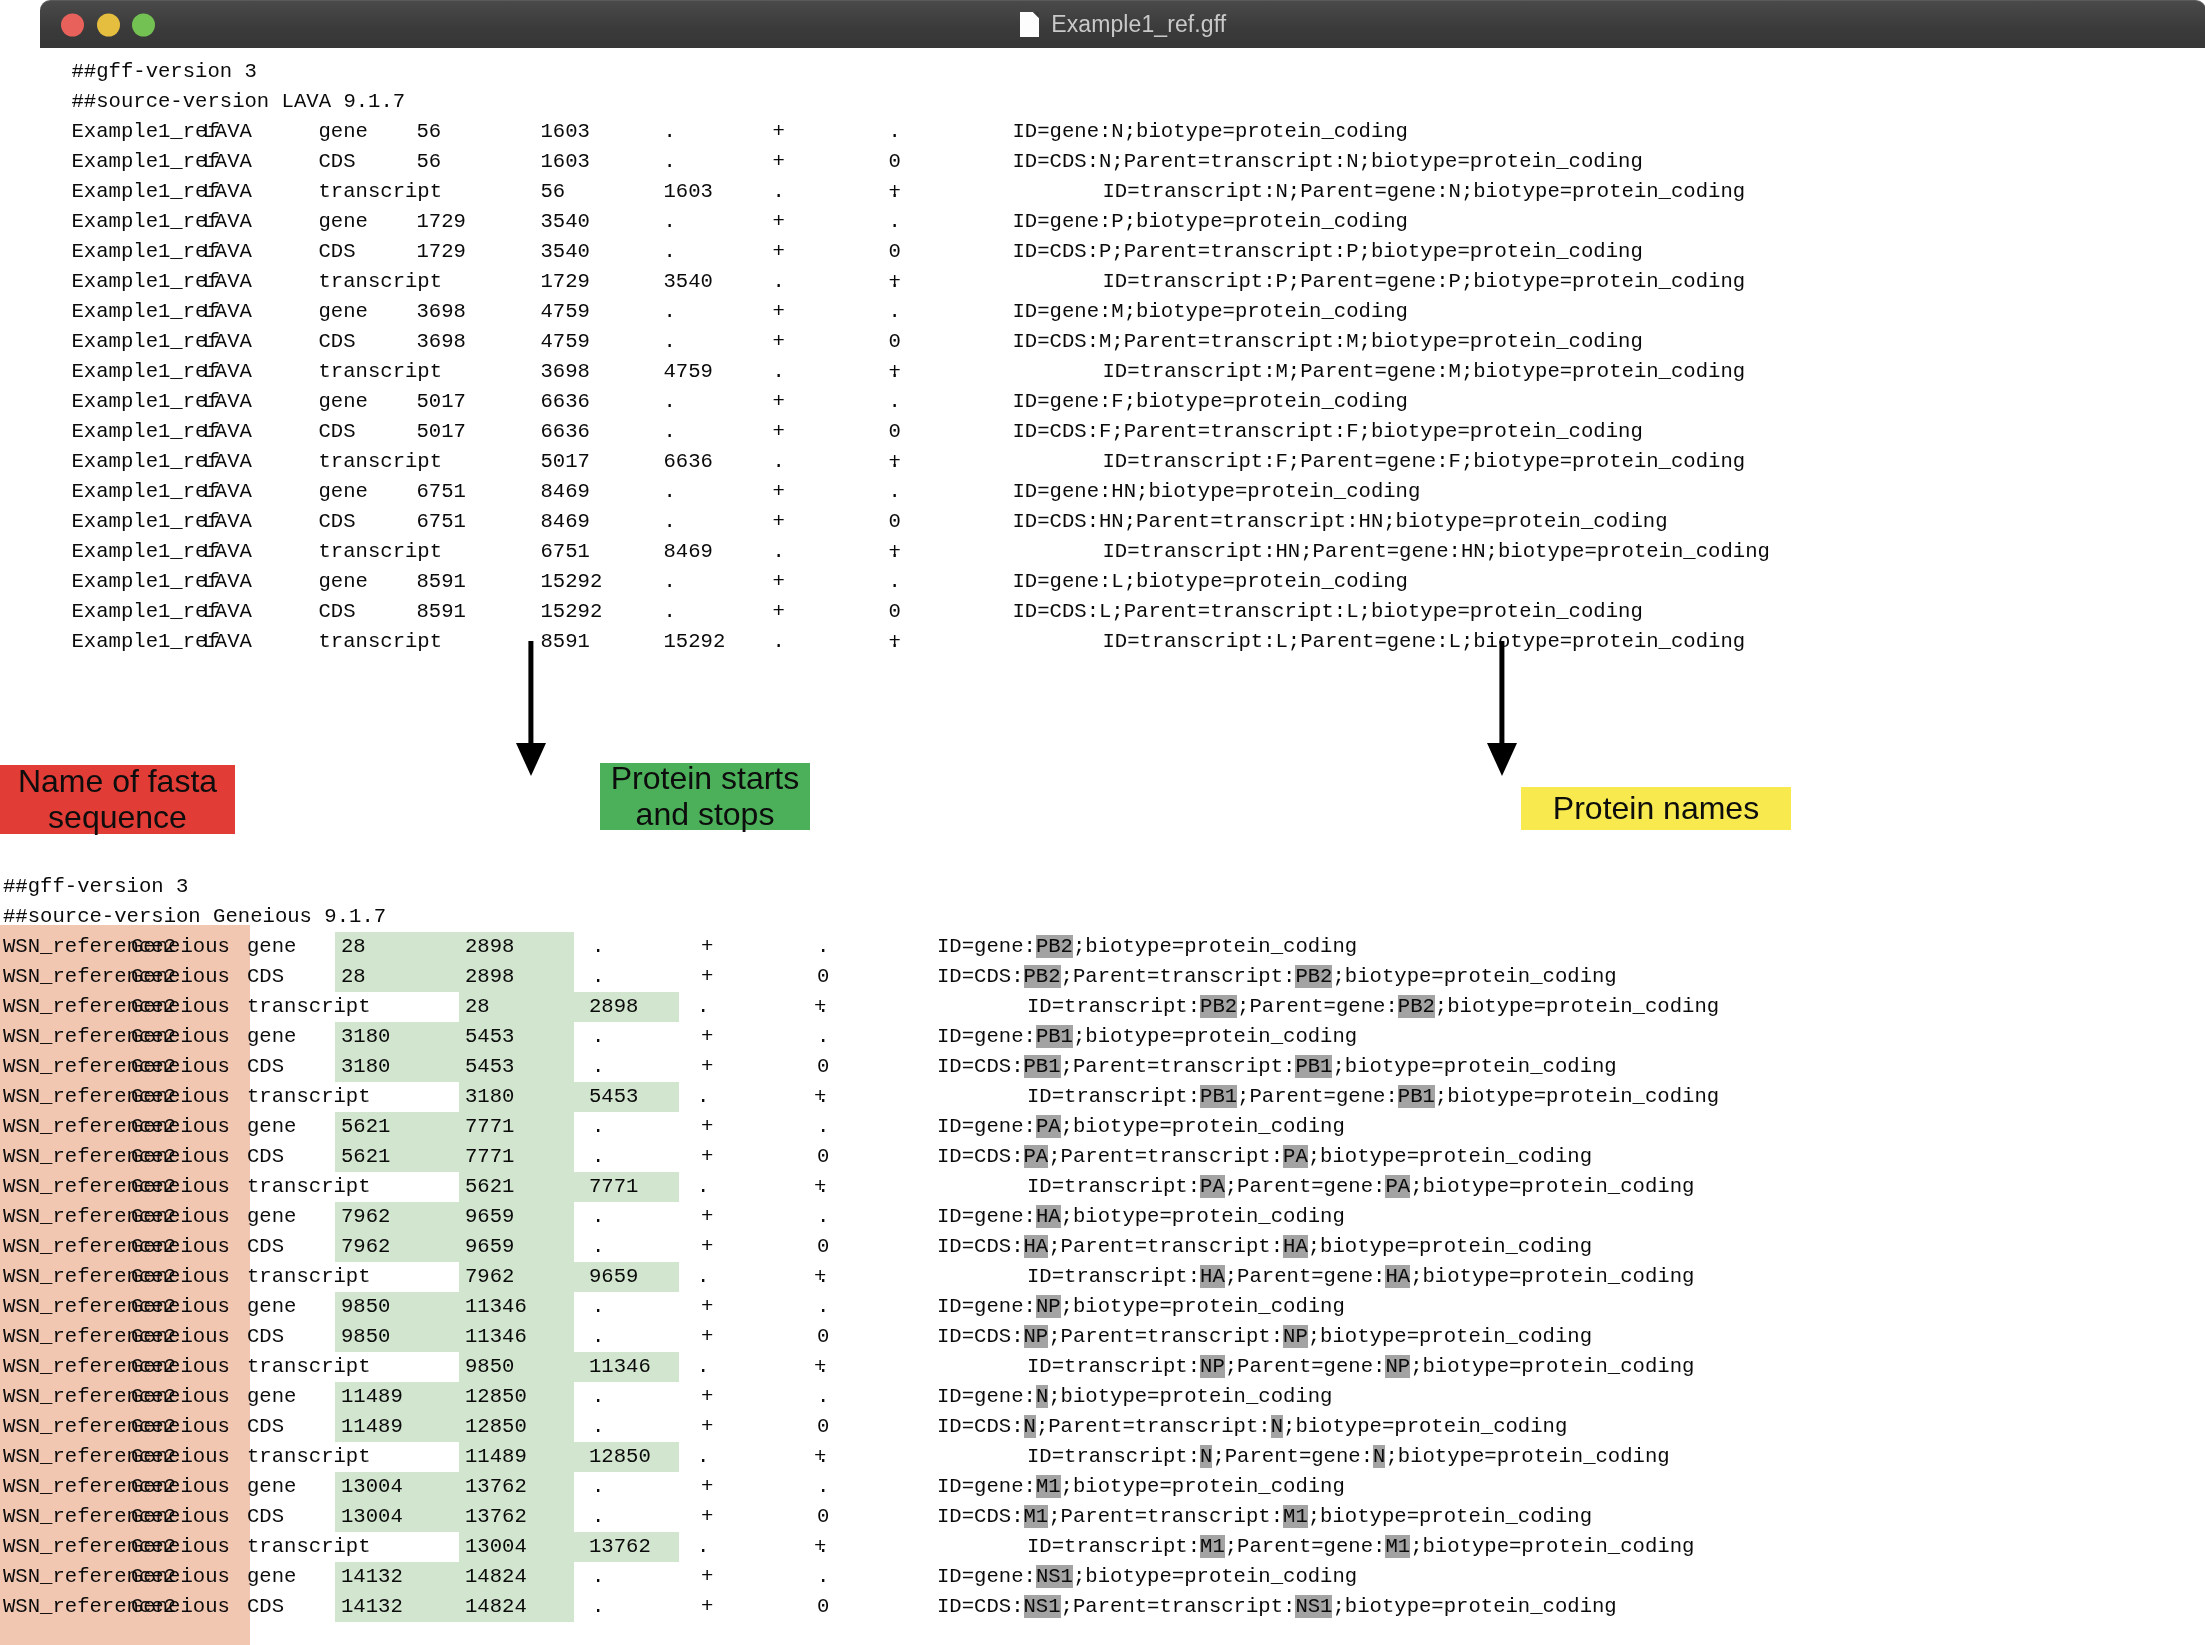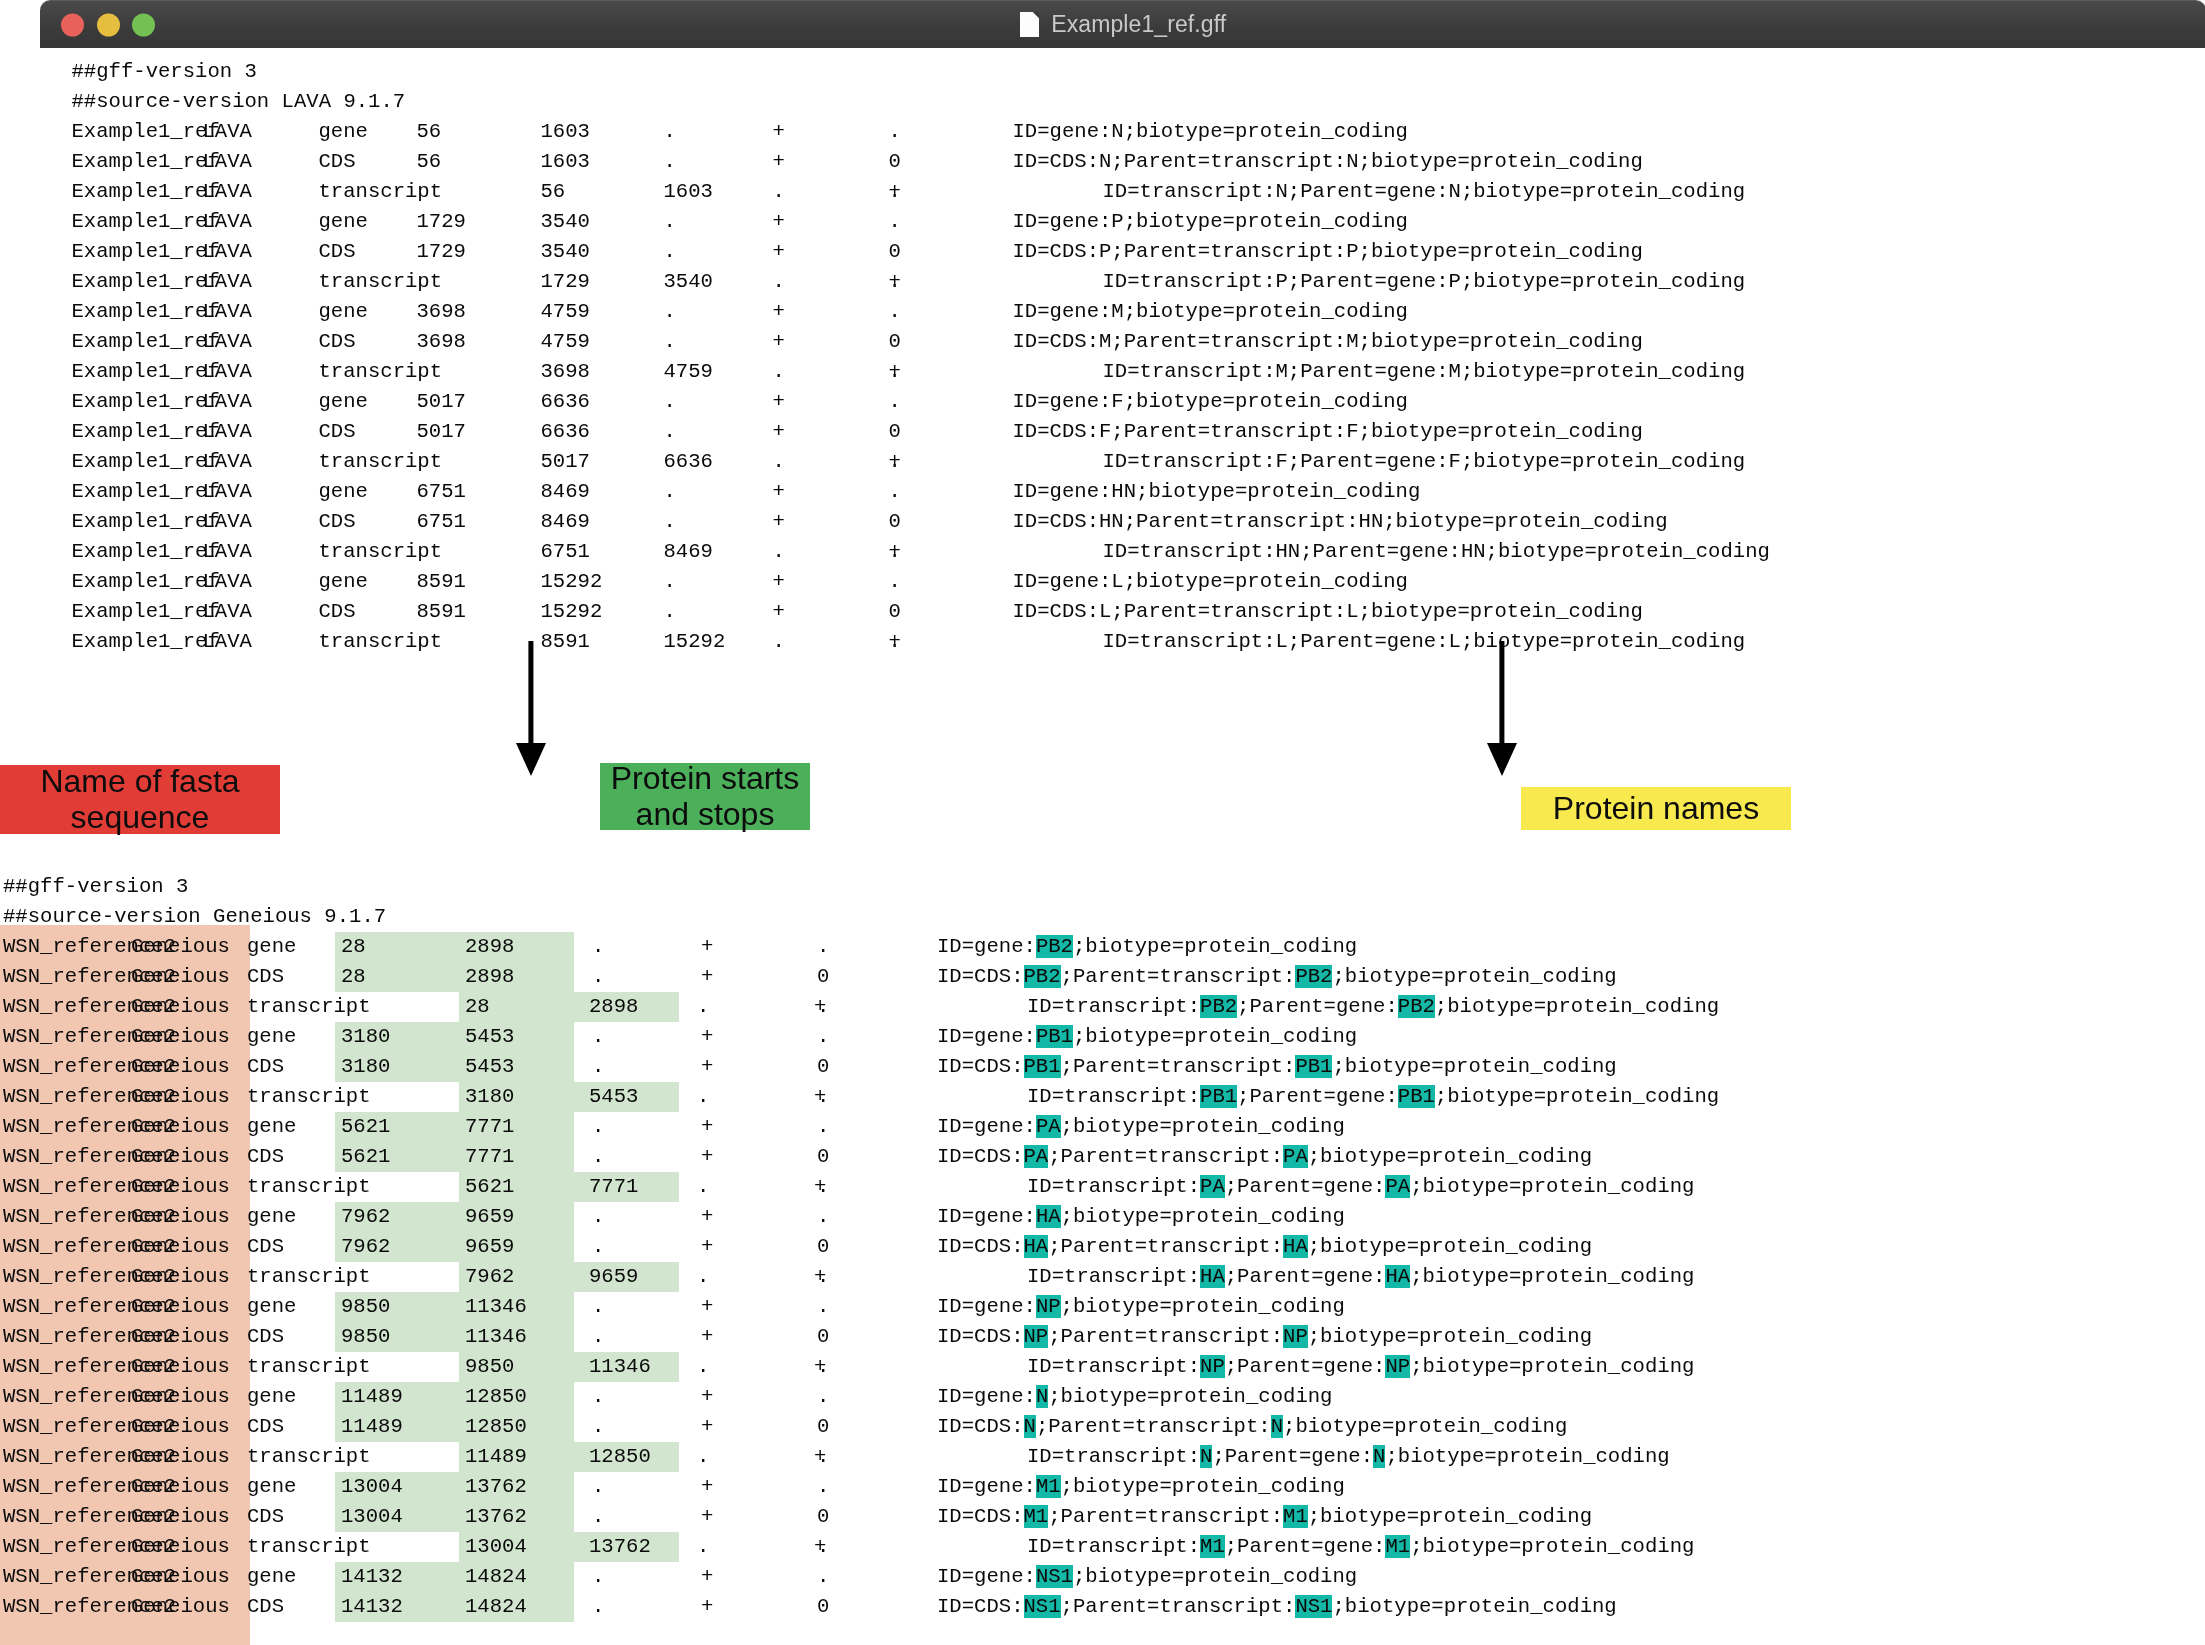--- a/index.html
+++ b/index.html
@@ -112,21 +112,21 @@
   }
   .cell {
     position: absolute;
     top: 0;
     height: 30px;
     line-height: 30px;
     white-space: pre;
   }
 
   .hl-green  { background: #d2e5cf; }
-  .hl-yellow { background: #14b8a6; }
+  .hl-yellow { background: #a3a3a3; }
 
   
   .arrow {
     position: absolute;
   }
   .arrow .shaft {
     position: absolute;
     left: 50%;
     transform: translateX(-50%);
     top: 0;
@@ -184,21 +184,21 @@
 <div class="arrow" style="left:508px; top:641px; width:45px; height:135px;">
   <div class="shaft" style="height:105px;"></div>
   <div class="head"></div>
 </div>
 
 <div class="arrow" style="left:1479px; top:641px; width:45px; height:135px;">
   <div class="shaft" style="height:105px;"></div>
   <div class="head"></div>
 </div>
 
-<div class="callout red" style="left:0px; top:765px; width:280px; height:69px;">
+<div class="callout red" style="left:0px; top:765px; width:235px; height:69px;">
   <span style="white-space:pre-line;">Name of fasta
 sequence</span>
 </div>
 
 <div class="callout green" style="left:600px; top:763px; width:210px; height:67px;">
   <span style="white-space:pre-line;">Protein starts
 and stops</span>
 </div>
 
 <div class="callout yellow" style="left:1521px; top:787px; width:270px; height:43px;">

